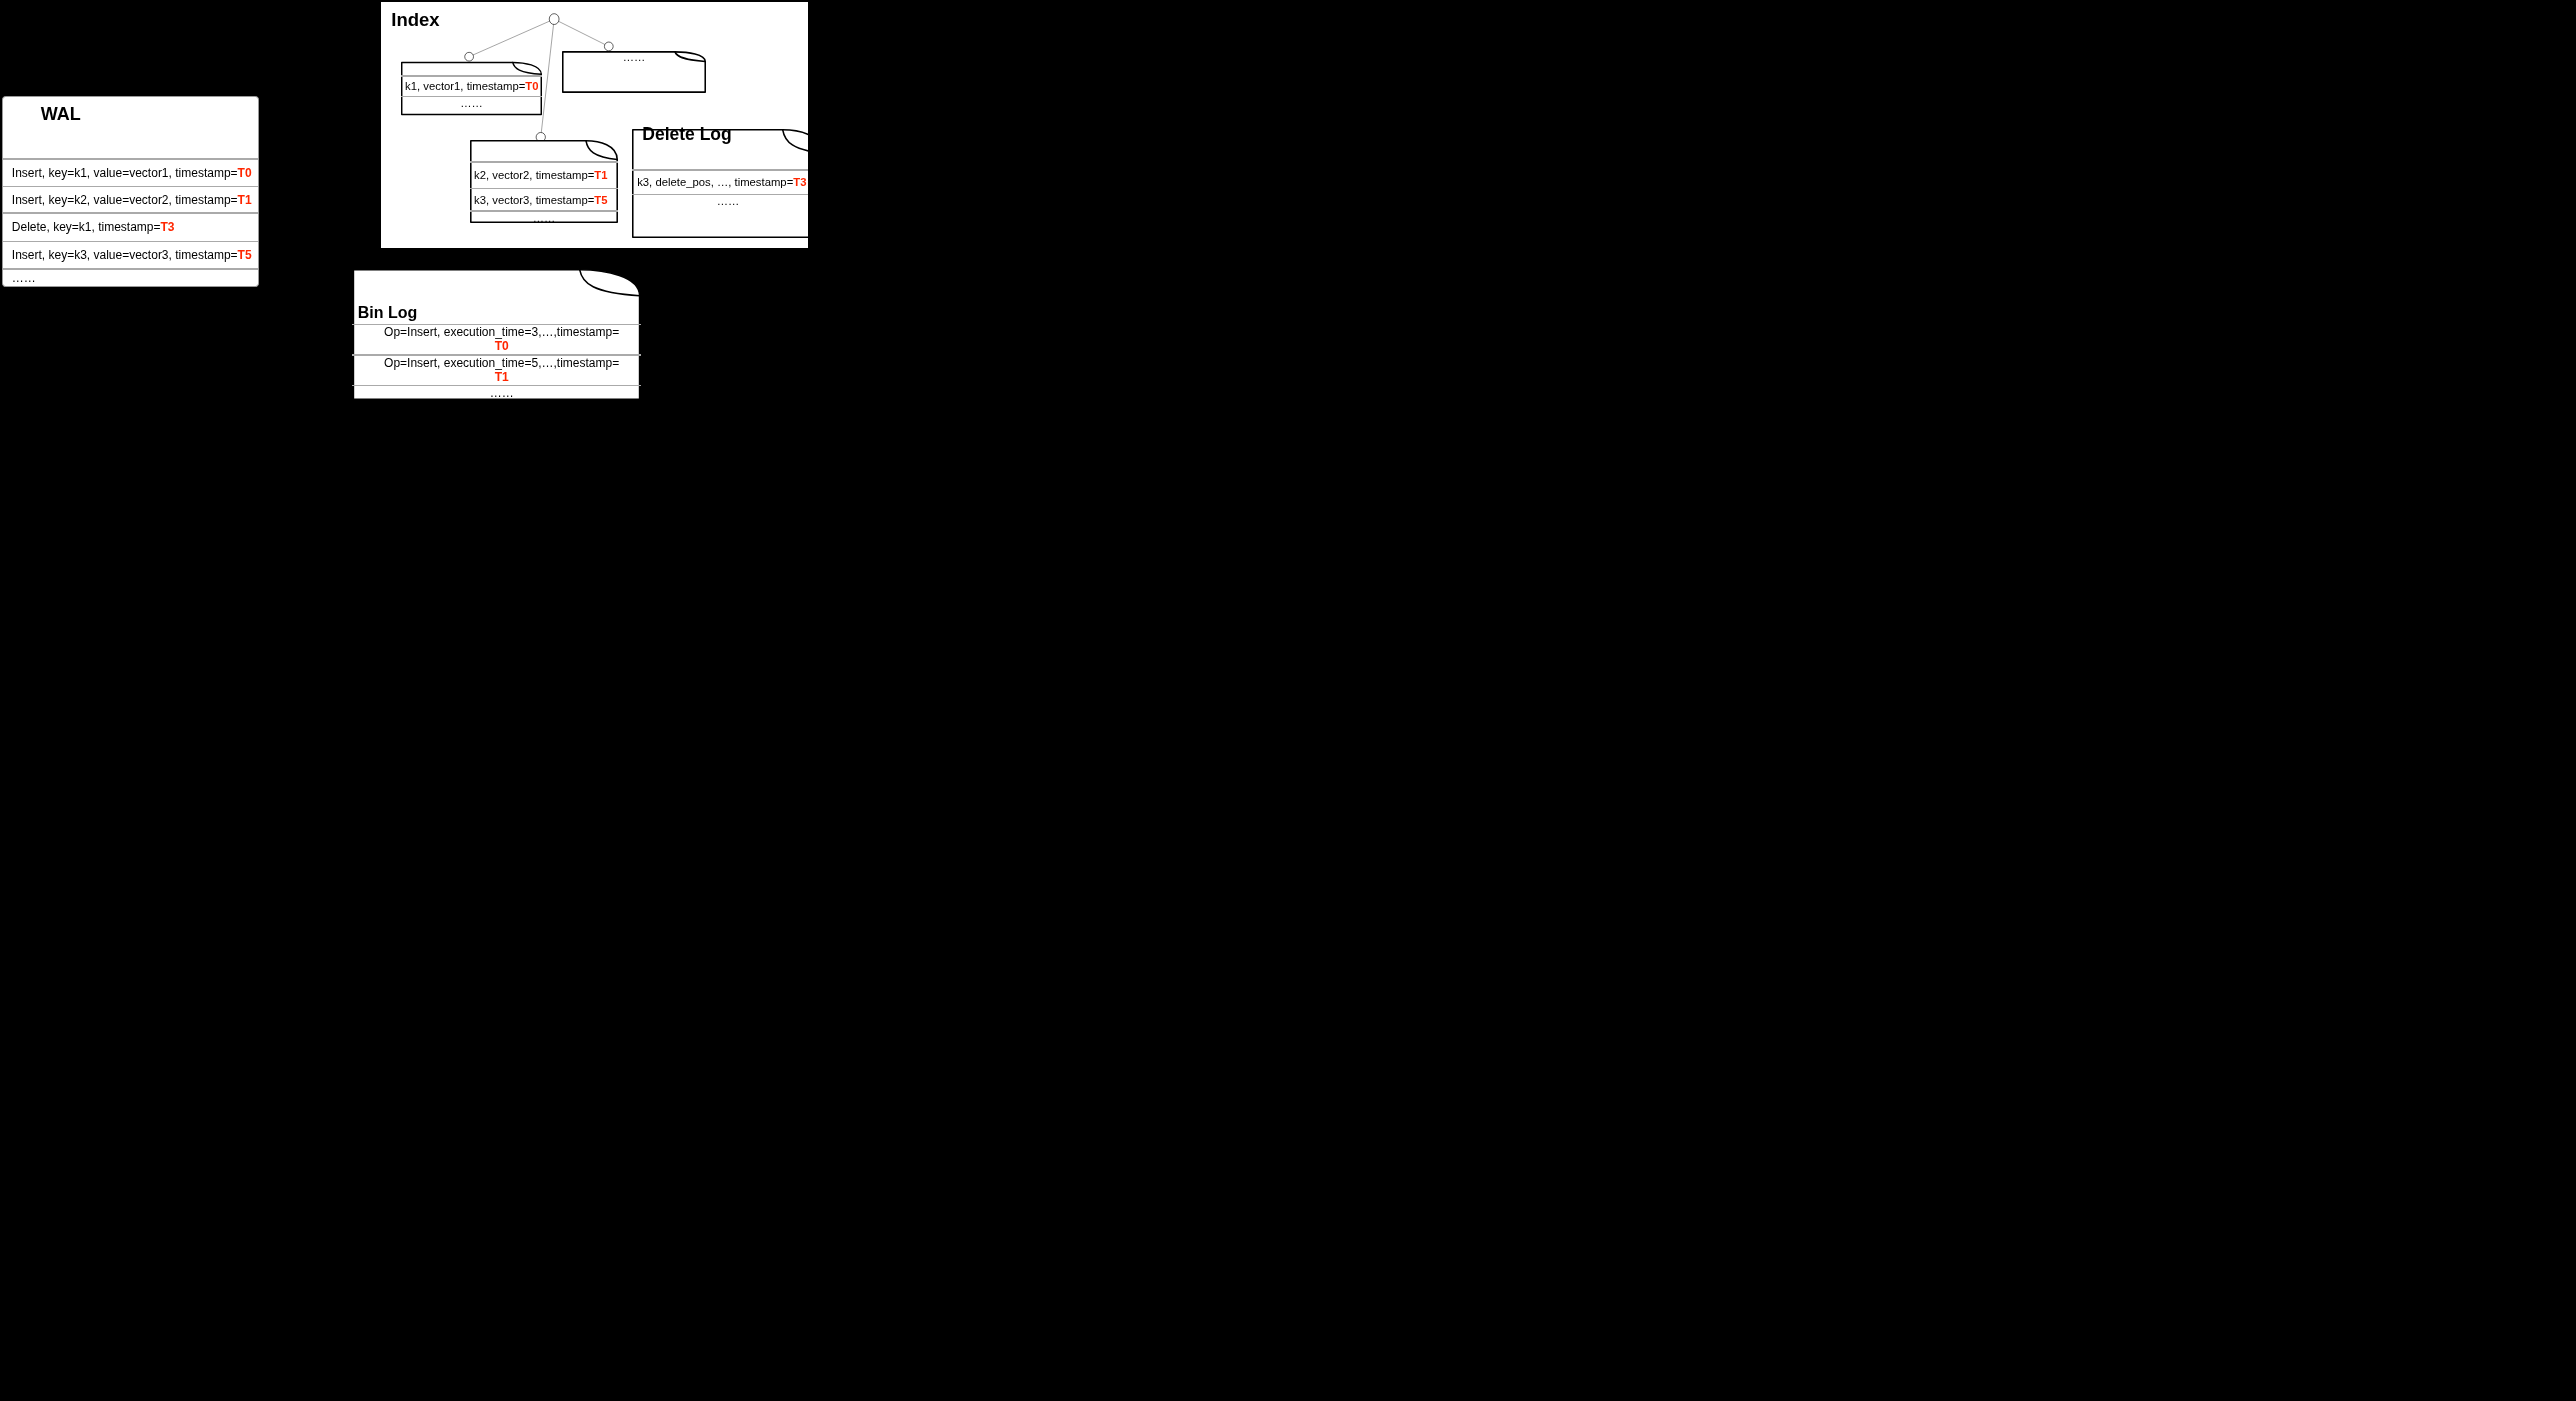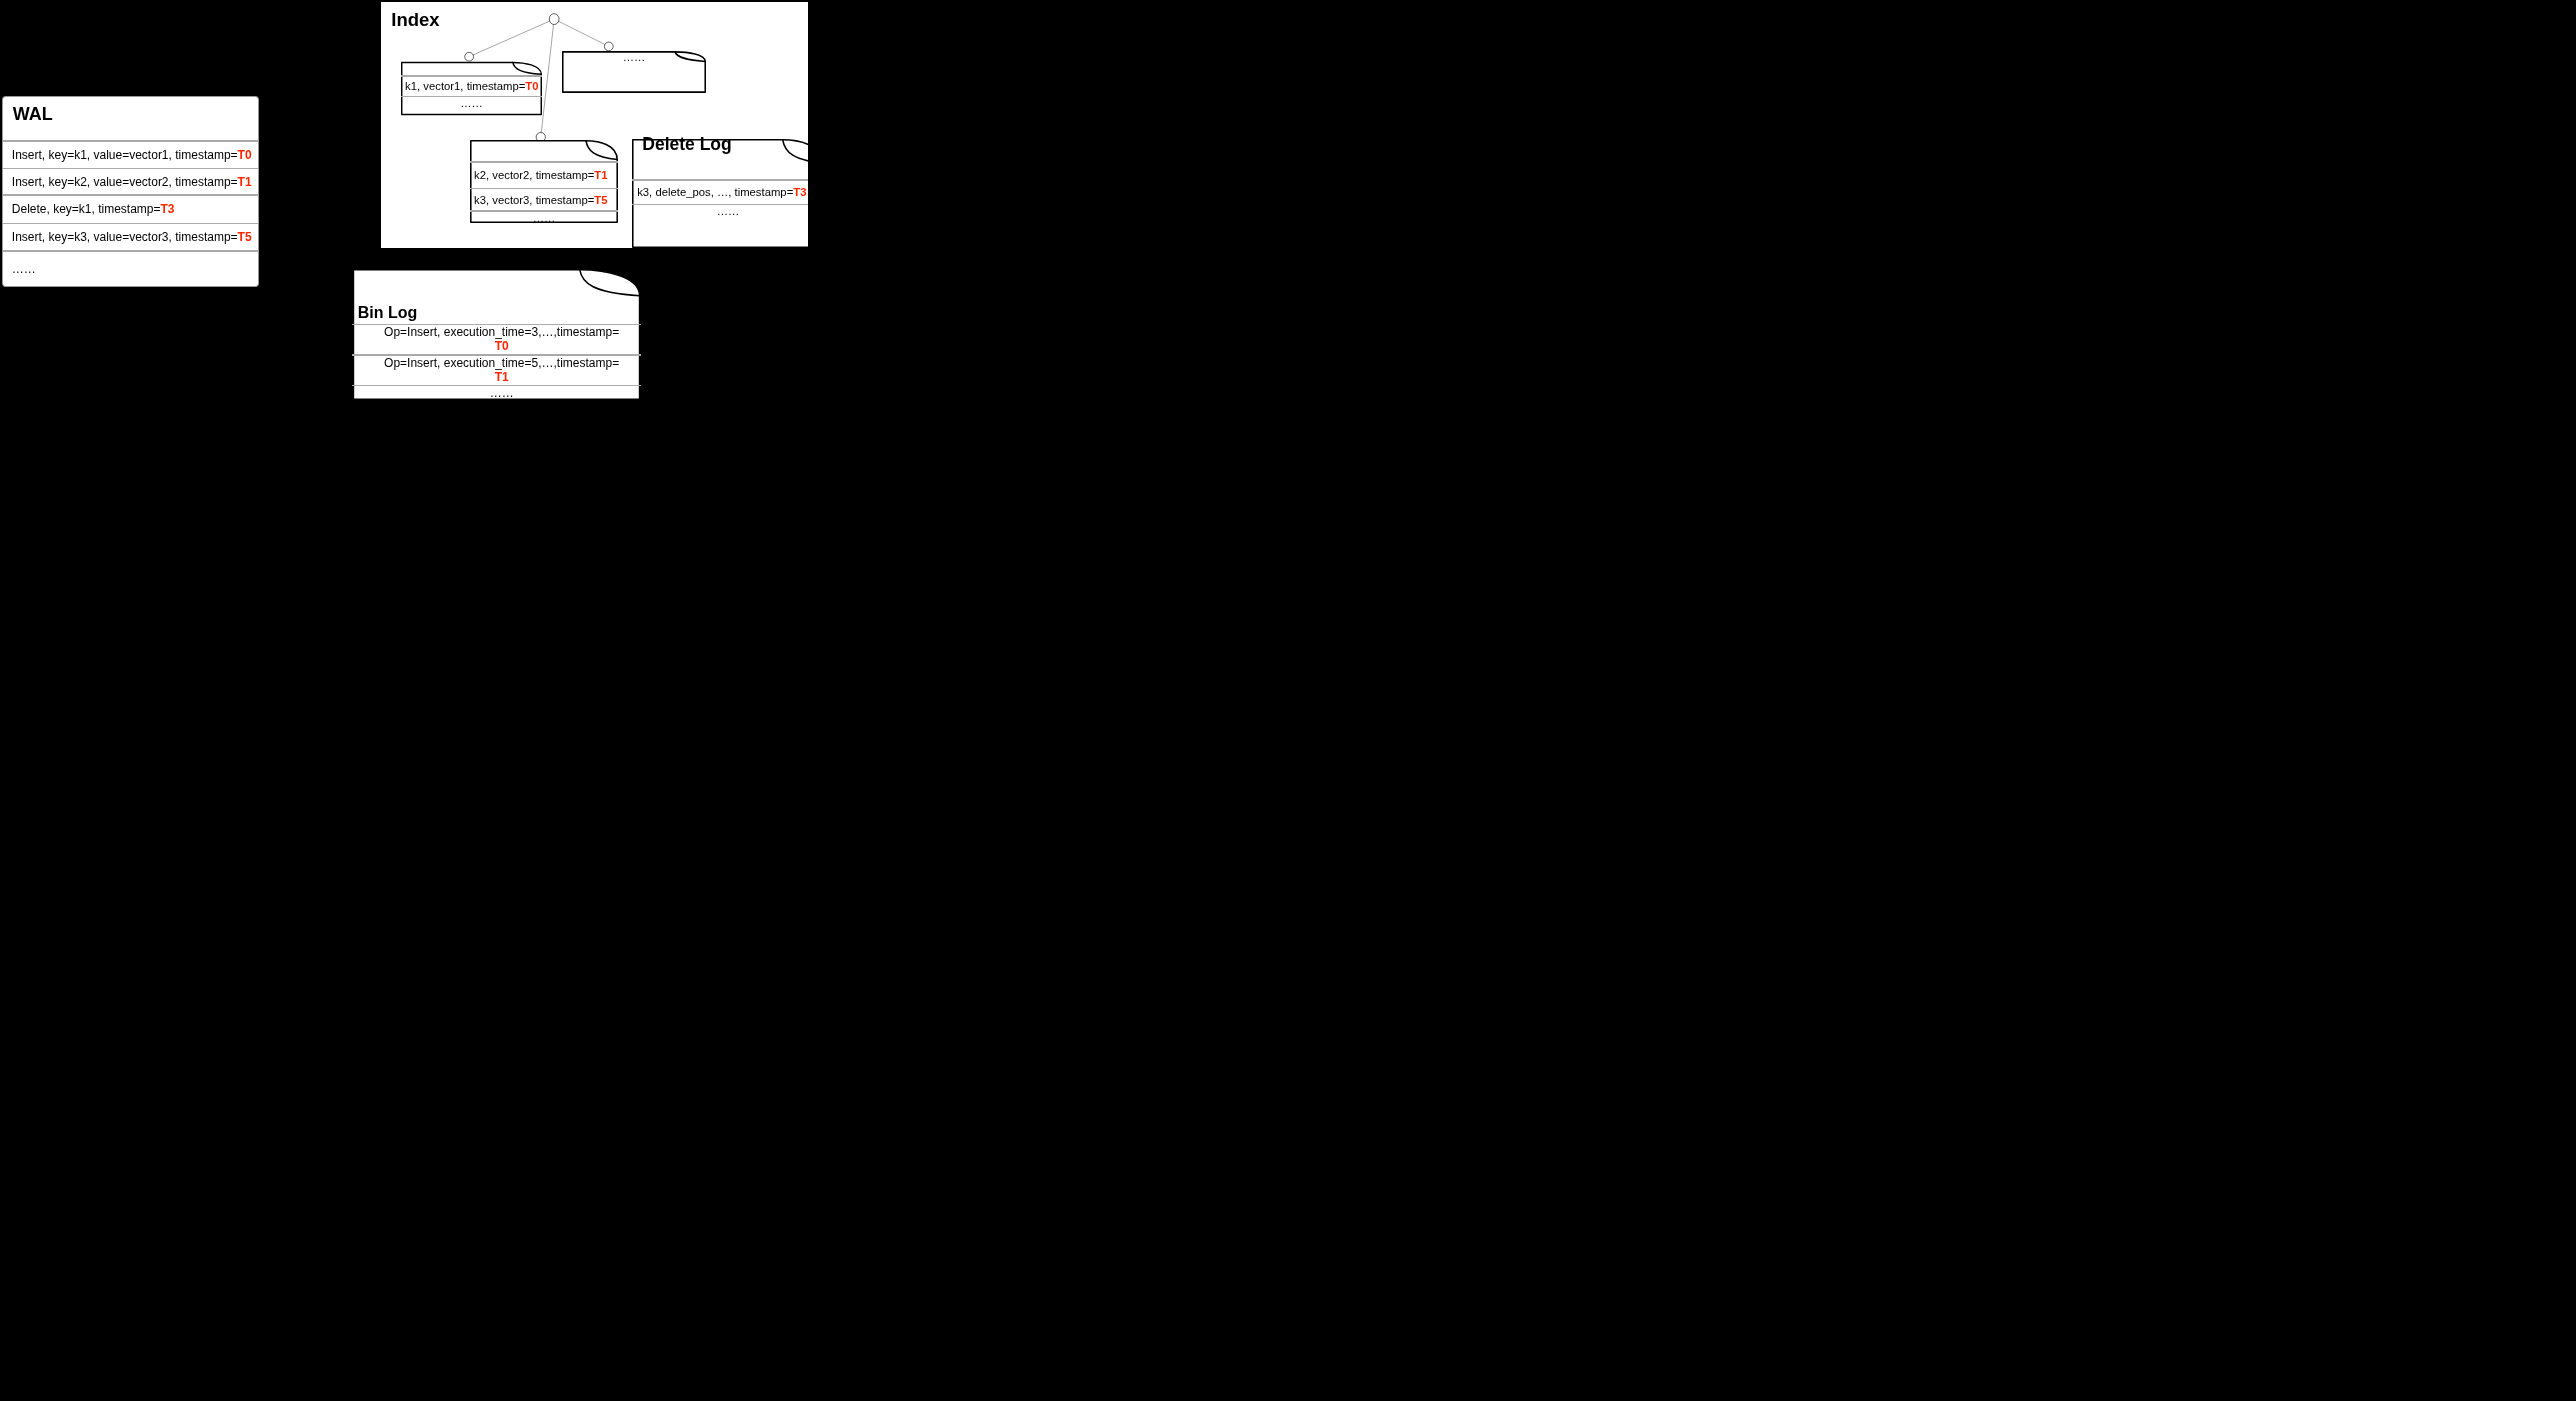--- a/index.html
+++ b/index.html
@@ -11,22 +11,22 @@
     position:relative; width:808px; height:402px; overflow:hidden;
     background:var(--background);
     font-family:"Liberation Sans", sans-serif; color:#000;
   }
   
   .wal-box {
     position:absolute; left:1.5px; top:96px; width:257px; height:191px;
     background:#fff; border:0.5px solid #9a9a9a; border-radius:3.6px;
     box-sizing:border-box; display:flex; flex-direction:column; overflow:hidden;
   }
-  .wal-title { flex:none; height:43px; padding:6.7px 0 0 10.3px; box-sizing:border-box;
-               font-size:18px; font-weight:bold; }
+  .wal-title { flex:none; height:61px; padding:6.7px 0 0 10.3px; box-sizing:border-box;
+               font-size:18px; font-weight:bold;margin-left:28px; }
   .sep { flex:none; height:1.5px; background:var(--separator); }
   .wal-row { flex:none; display:flex; align-items:center; padding-left:9.3px;
              font-size:12px; white-space:nowrap; overflow:hidden; }
   .grow { flex:1 1 auto; }
   .hl { color:var(--accent-red); font-weight:bold; }
   
   .panel { position:absolute; left:354px; top:2.1px; width:453px; height:246px; background:var(--panel);margin-left:27px; }
   .panel-title { position:absolute; left:10.3px; top:6.7px; font-size:18.5px; font-weight:bold; }
   .tree { position:absolute; left:0; top:0; width:453px; height:246px; }
   .edge-line { stroke:var(--edge); stroke-width:1.7; }
@@ -141,21 +141,21 @@
         <path class="page-outline" d="M1.5,1.5 L219,1.5 C244,1.5 277.5,6 277.5,20 L277.5,79.5 L1.5,79.5 Z"></path>
         <path class="page-crease" d="M219,1.5 C222,10 233,17 277.5,20"></path>
       </svg>
       <div class="file-rows">
         <div class="file-row center grow">
           <span>……</span>
         </div>
       </div>
     </div>
 
-    <div class="file-box" style="left:251px; top:123px; width:192px; height:137px">
+    <div class="file-box" style="left:251px; top:113px; width:192px; height:137px">
       <svg class="frame" viewBox="0 0 372 211">
         <path class="page-outline" d="M1.5,1.5 L292,1.5 C326,1.5 370.5,13 370.5,47 L370.5,209.5 L1.5,209.5 Z"></path>
         <path class="page-crease" d="M292,1.5 C296,25 312,41 370.5,47"></path>
       </svg>
       <div class="file-rows">
         <div class="file-title dl-title">Delete Log</div>
         <div class="sep"></div>
         <div class="file-row" style="height:23px; padding-left:5.2px">
           <span>k3, delete_pos, …, timestamp=</span>
             <span class="hl">T3</span>

